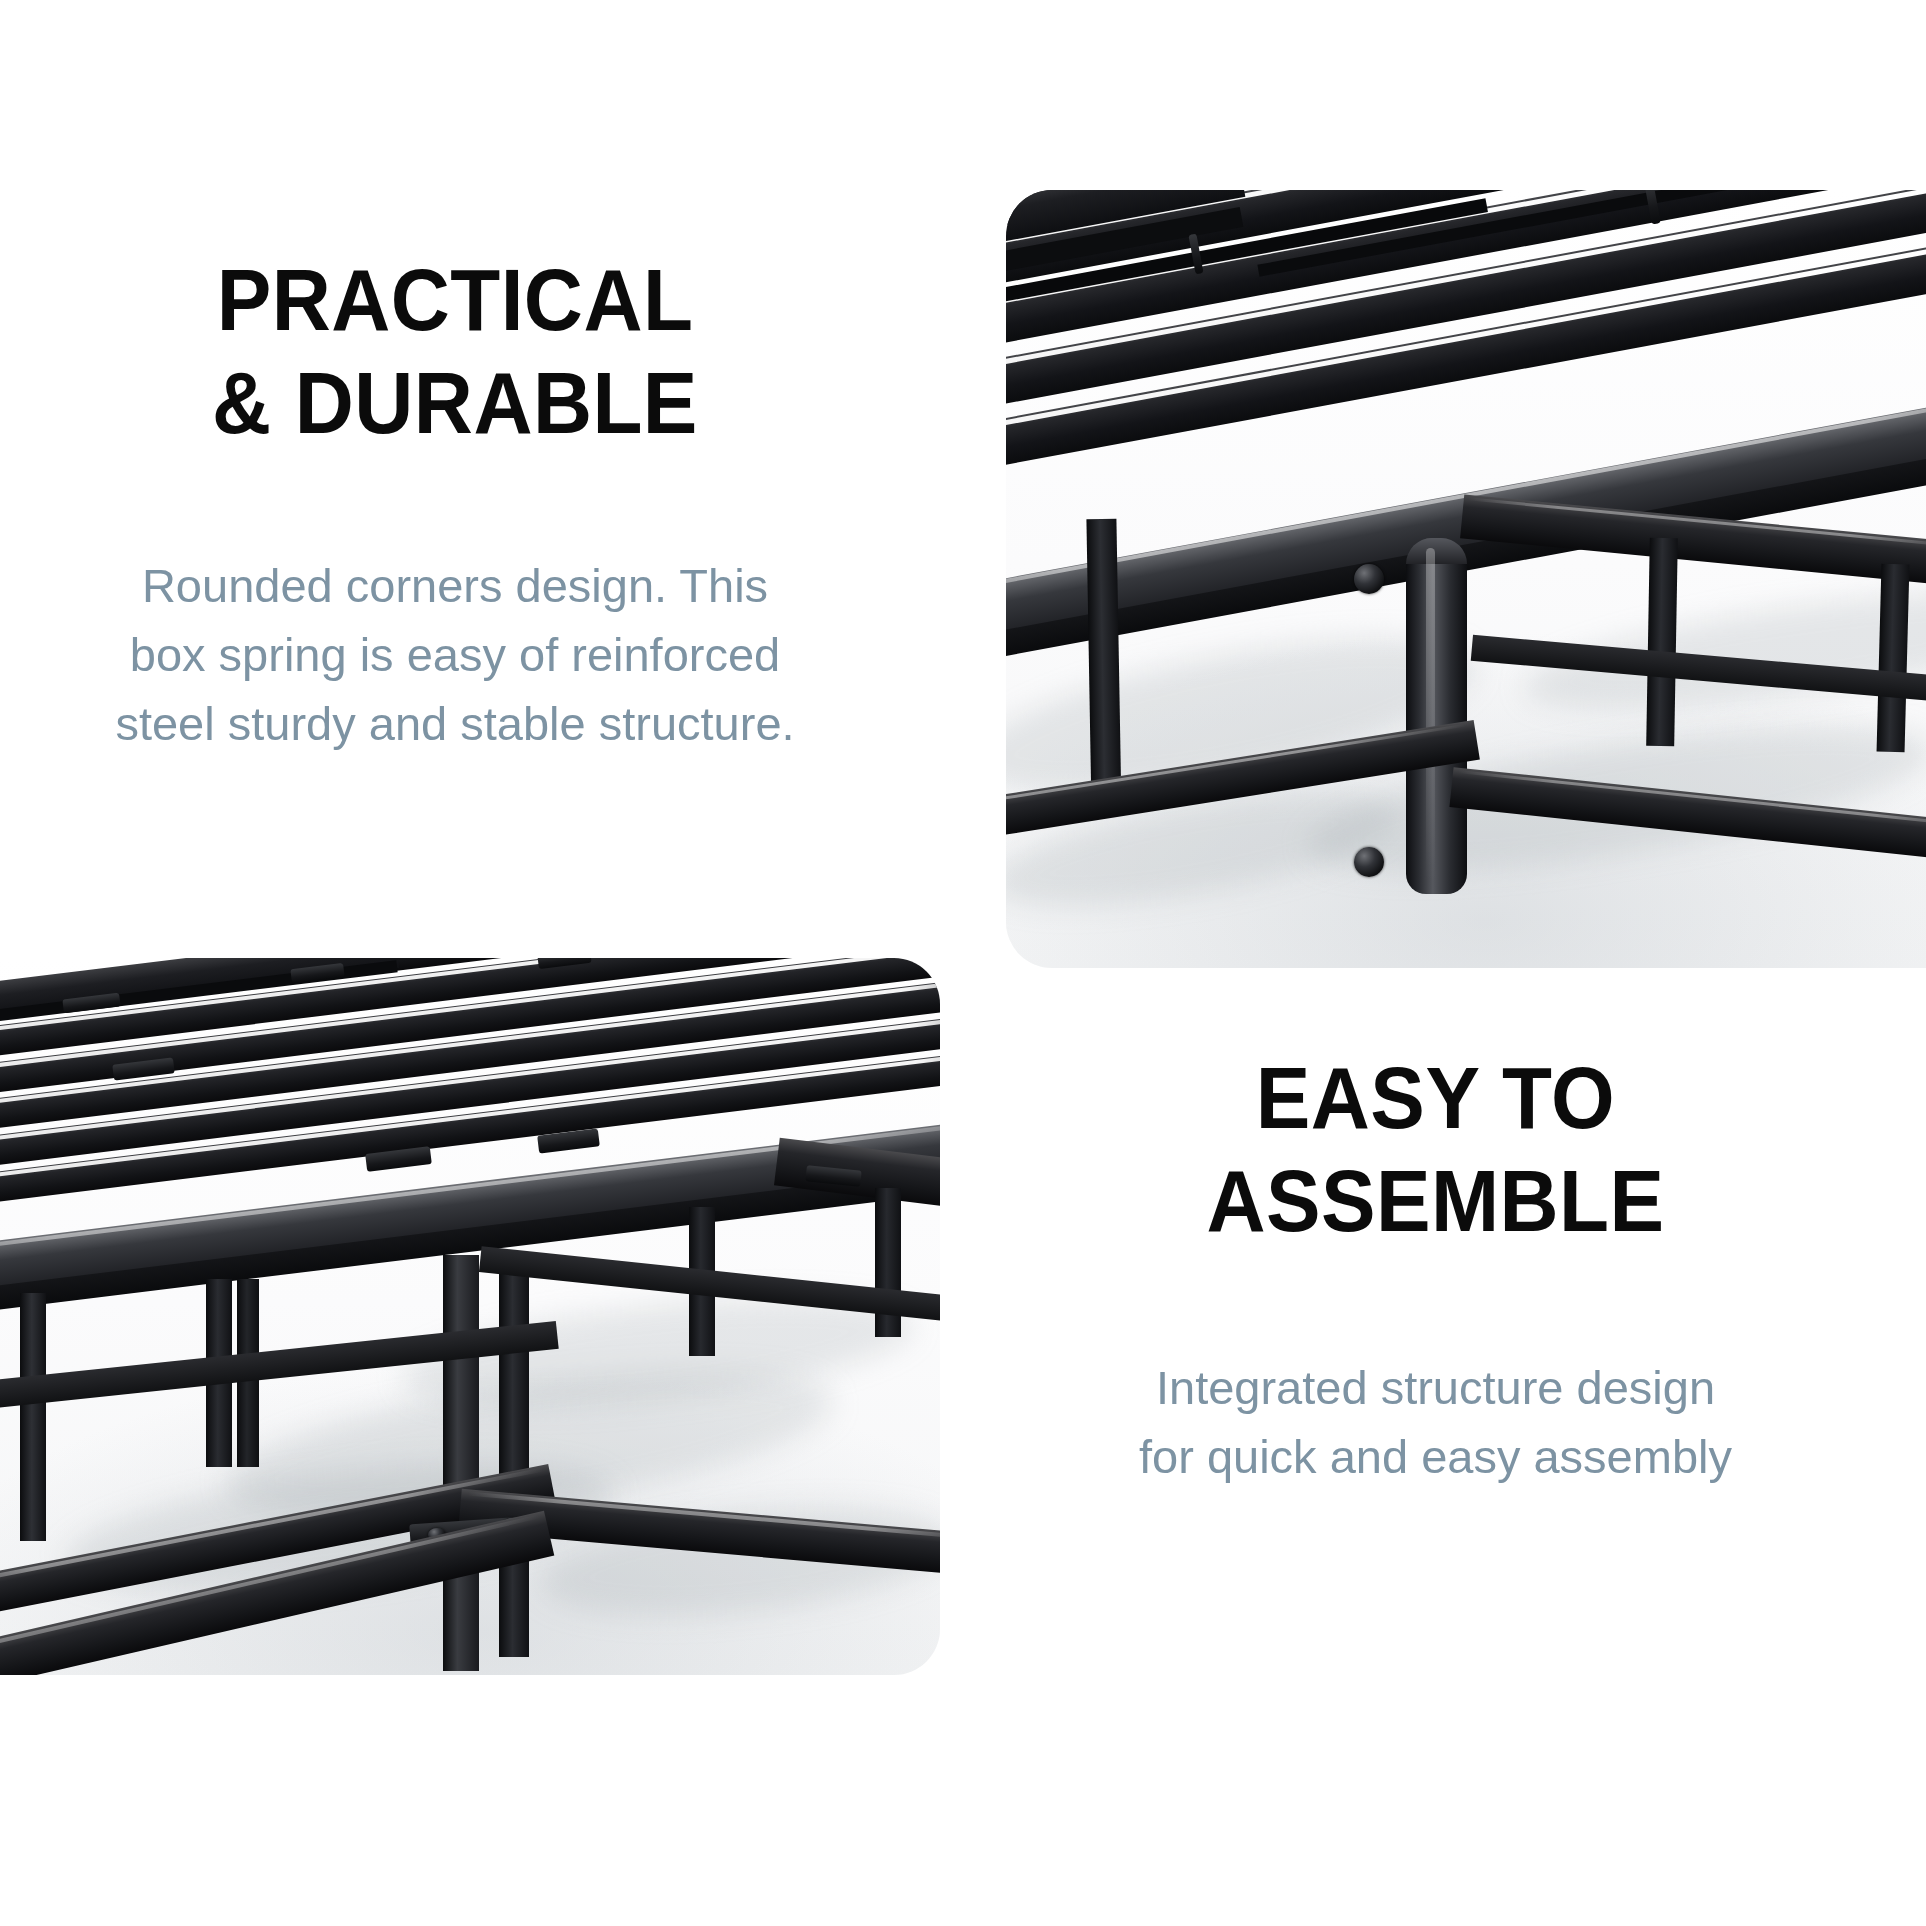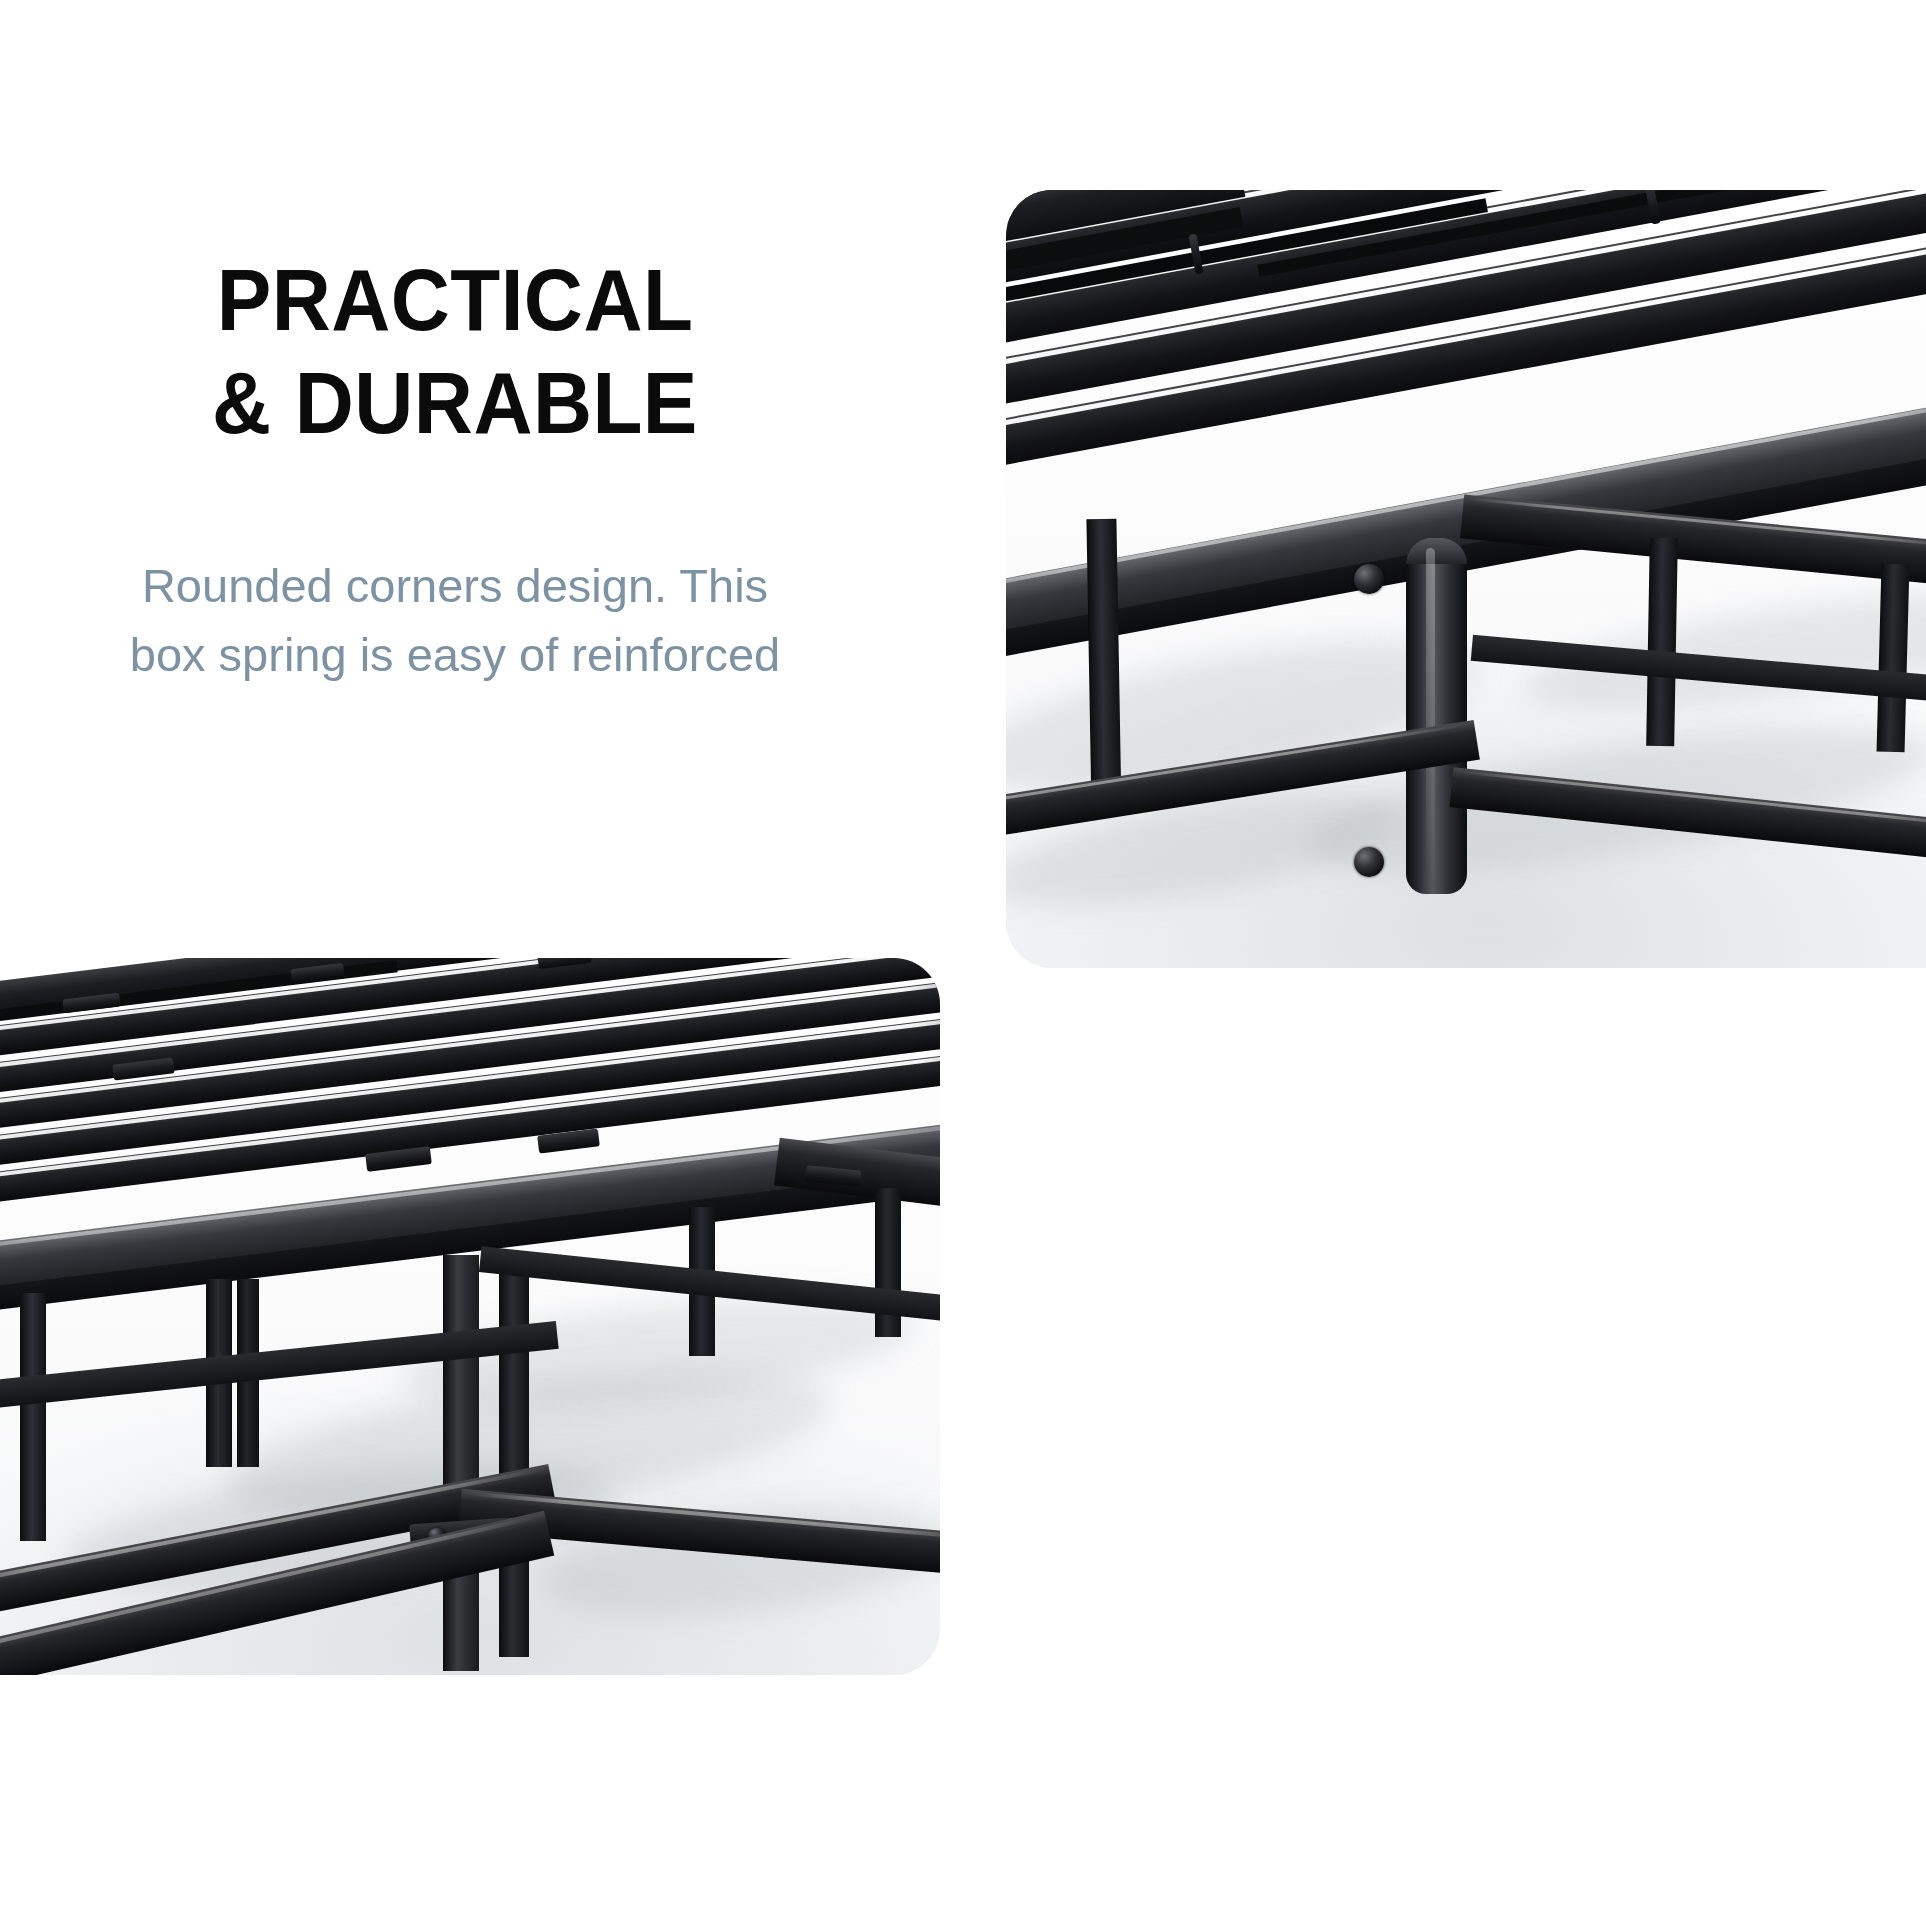--- a/index.html
+++ b/index.html
@@ -176,23 +176,34 @@
 <div id="infographic">
 
   <div class="text-block" id="block-practical">
     <h2 class="headline">
       <span class="hl-line">PRACTICAL</span>
       <span class="hl-line">&amp; DURABLE</span>
     </h2>
     <p class="subcopy">
       <span class="sc-line">Rounded corners design. This</span>
       <span class="sc-line">box spring is easy of reinforced</span>
+      <span class="sc-line">steel sturdy and stable structure.</span>
     </p>
   </div>
 
+  <div class="text-block" id="block-easy">
+    <h2 class="headline">
+      <span class="hl-line">EASY TO</span>
+      <span class="hl-line">ASSEMBLE</span>
+    </h2>
+    <p class="subcopy">
+      <span class="sc-line">Integrated structure design</span>
+      <span class="sc-line">for quick and easy assembly</span>
+    </p>
+  </div>
 
   <div class="photo-panel" id="panel-corner">
     <div class="scene"></div>
 
     <div id="corner-scene">
 
       <div class="floor-shadow" style="left:-40px; top:465px; width:515px; height:119px; transform:rotate(-11deg);"></div>
       <div class="floor-shadow" style="left:297px; top:554px; width:634px; height:109px; transform:rotate(-9deg);"></div>
       <div class="floor-shadow" style="left:515px; top:416px; width:554px; height:89px; transform:rotate(-8deg);"></div>
       <div class="floor-shadow" style="left:-20px; top:614px; width:416px; height:89px; transform:rotate(-10deg);"></div>

